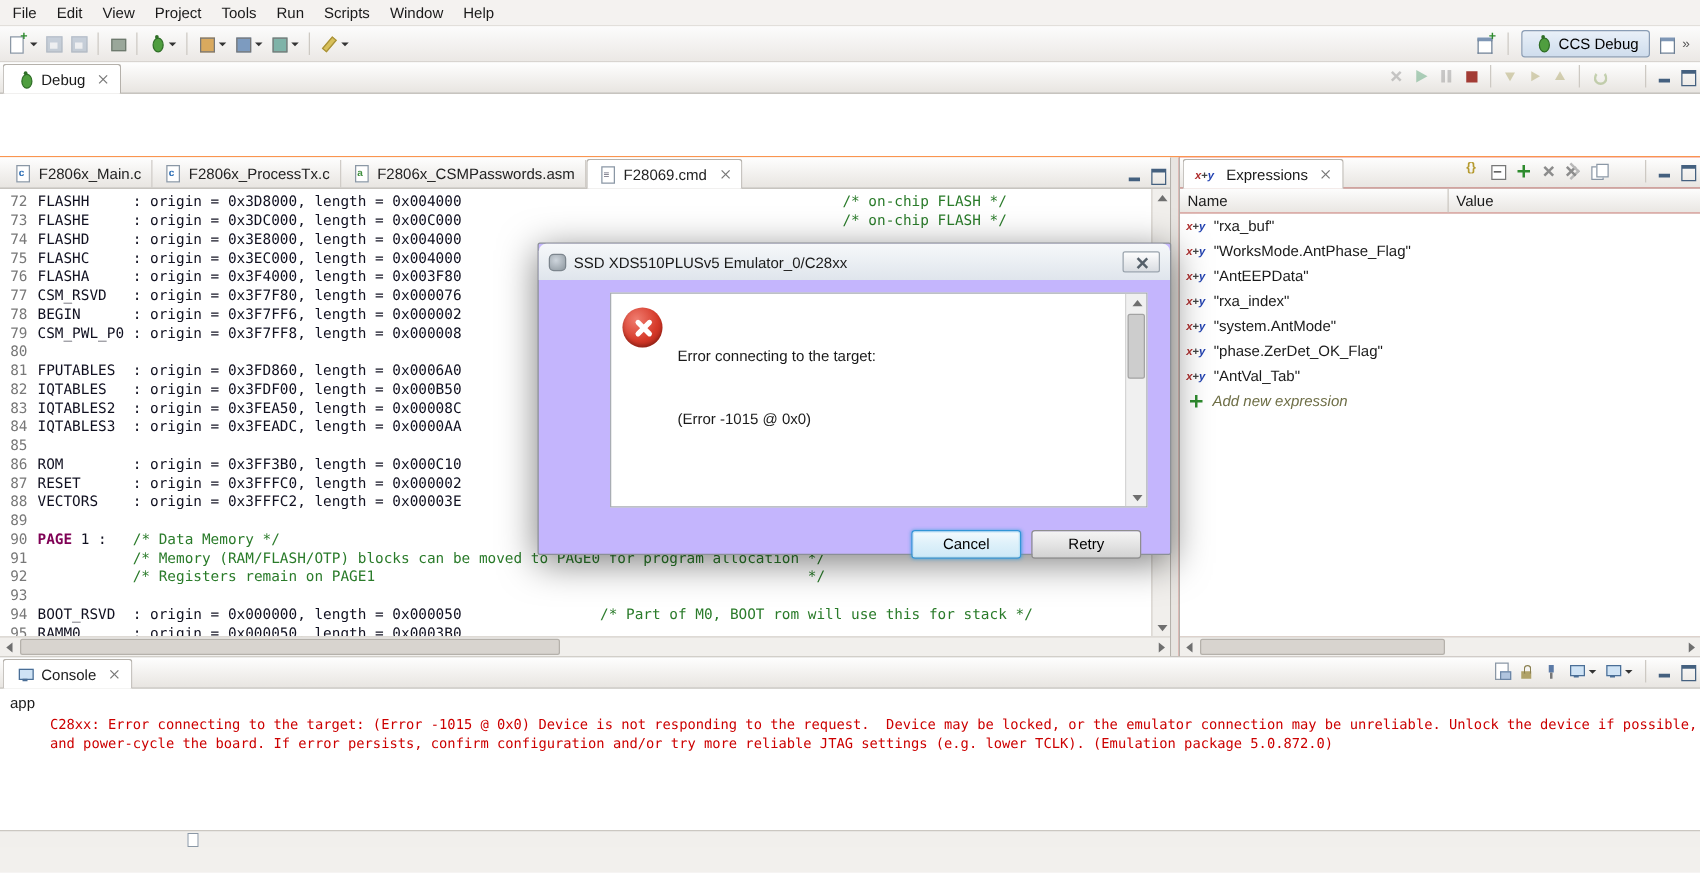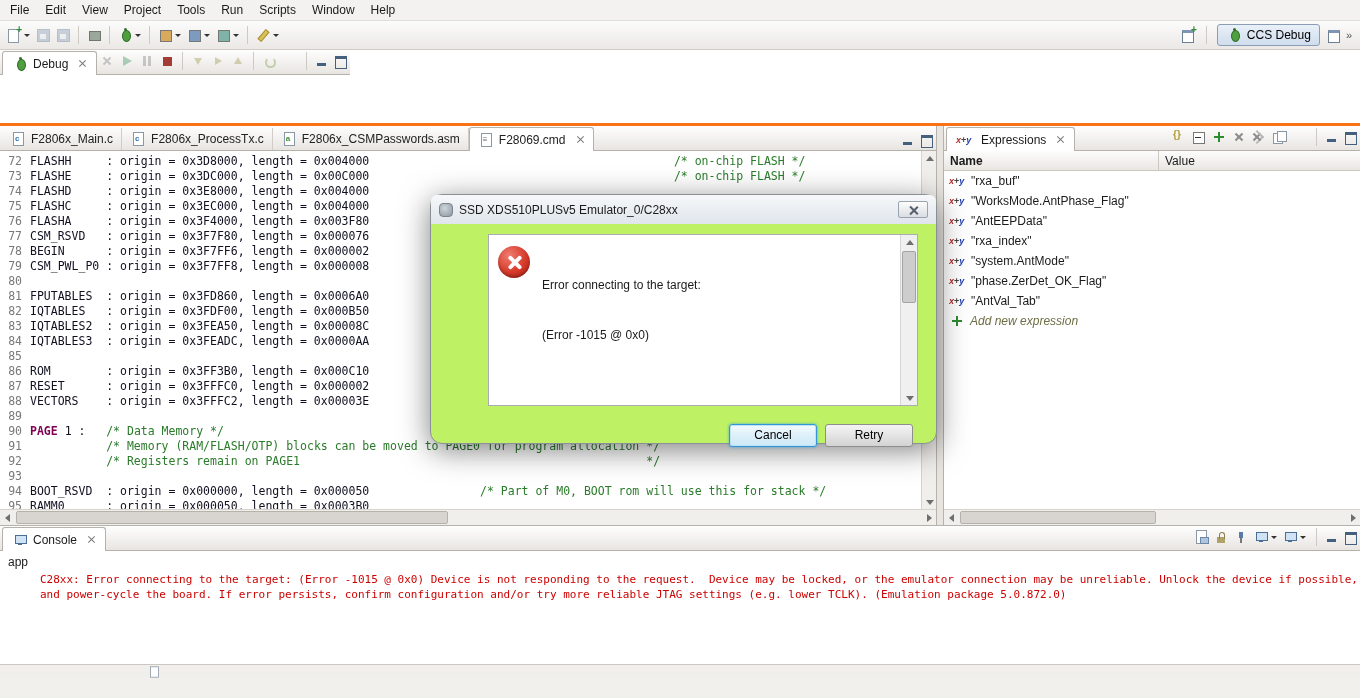--- a/index.html
+++ b/index.html
@@ -91,21 +91,21 @@
   .mini-x::before{transform:rotate(45deg);} .mini-x::after{transform:rotate(-45deg);}
 
   
   .viewbar{height:25px;flex:none;display:flex;align-items:flex-end;
     background:linear-gradient(#fefefe,#e8e5e1);border-bottom:1px solid #b5b1ab;padding:0 2px;}
   .vtab{display:inline-flex;align-items:center;gap:5px;height:24px;padding:0 9px;background:#fff;
     border:1px solid #b5b1ab;border-bottom:none;border-radius:3px 3px 0 0;margin-bottom:-1px;}
   .view-icons{margin-left:auto;display:flex;align-items:center;gap:2px;margin-bottom:2px;}
 
   
-  .debug-pane{height:76px;flex:none;background:#fff;display:flex;flex-direction:row;border-bottom:3px solid #f97316;}
+  .debug-pane{height:76px;flex:none;background:#fff;display:flex;flex-direction:column;border-bottom:1px solid #f97316;}
   .debug-content{flex:1;background:#fff;padding:5px 8px;}
   .ctx-row{display:flex;align-items:center;gap:7px;}
   .tree-arrow{width:0;height:0;border-left:6px solid #5a5a5a;border-top:4px solid transparent;border-bottom:4px solid transparent;}
 
   
   .main{height:399px;flex:none;display:flex;background:#e8e5e1;}
   .editor-pane{width:937px;flex:none;display:flex;flex-direction:column;background:#fff;border-right:1px solid #b5b1ab;}
   .sash{width:6px;flex:none;background:#e8e5e1;}
   .expr-pane{flex:1;display:flex;flex-direction:column;background:#ef4444;border-left:1px solid #b5b1ab;}
 
@@ -127,21 +127,21 @@
   .vthumb{position:absolute;left:1px;right:1px;top:120px;height:115px;background:#d8d4cf;border:1px solid #b5b1ab;border-radius:2px;}
   .hscroll{height:16px;flex:none;background:#f1efec;border-top:1px solid #d6d2cc;position:relative;}
   .harr{position:absolute;top:0;width:14px;height:15px;display:flex;align-items:center;justify-content:center;}
   .harr.left{left:0;} .harr.right{right:0;}
   .harr.left::before{content:"";border-right:5px solid #6f6f6f;border-top:4px solid transparent;border-bottom:4px solid transparent;}
   .harr.right::before{content:"";border-left:5px solid #6f6f6f;border-top:4px solid transparent;border-bottom:4px solid transparent;}
   .hthumb{position:absolute;top:1px;bottom:1px;background:#d8d4cf;border:1px solid #b5b1ab;border-radius:2px;}
 
   
   .expr-header{height:20px;flex:none;display:flex;background:linear-gradient(#fdfdfd,#e9e6e2);border-bottom:1px solid #cbc7c1;}
-  .expr-col-name{width:215px;flex:none;padding:3px 4px 0 6px;border-right:1px solid #cbc7c1;font-weight:bold;}
+  .expr-col-name{width:215px;flex:none;padding:3px 4px 0 6px;border-right:1px solid #cbc7c1;}
   .expr-col-value{flex:1;padding:3px 4px 0 6px;}
   .expr-body{flex:1;overflow:hidden;background:#fff;}
   .xrow{height:20px;display:flex;align-items:center;padding-left:5px;}
   .xname-cell{width:210px;flex:none;display:flex;align-items:center;}
   .xval-cell{flex:1;height:100%;}
   .xy-ic{width:20px;flex:none;font-size:9px;font-weight:bold;letter-spacing:0;}
   .xy-ic i{color:#b03030;font-style:italic;} .xy-ic b{color:#444;} .xy-ic em{color:#2040b0;font-style:italic;}
   .xname{margin-left:2px;}
   .add-label{font-style:italic;color:#6e6e46;margin-left:5px;}
 
@@ -149,22 +149,22 @@
   .console-pane{height:139px;flex:none;display:flex;flex-direction:column;background:#fff;border-top:1px solid #b5b1ab;}
   .console-body{flex:1;padding:3px 8px;overflow:hidden;background:#fff;}
   .console-proc{margin:1px 0 3px;}
   .console-msg{font-family:"DejaVu Sans Mono",monospace;font-size:11px;line-height:15px;
     color:var(--error_red,#cc0000);white-space:pre-wrap;word-break:break-word;width:1344px;margin-left:32px;}
 
   .statusbar{height:14px;flex:none;background:#f1efec;border-top:1px solid #cbc7c1;display:flex;align-items:center;}
   .status-ic{margin-left:146px;transform:scale(.8);}
 
   
-  .dialog{position:absolute;left:430px;top:194px;width:507px;height:250px;background:#bef264;
-    border:1px solid #8b9097;border-radius:12px;box-shadow:0 6px 30px rgba(0,0,0,.5);z-index:50;
+  .dialog{position:absolute;left:430px;top:194px;width:507px;height:250px;background:#c4b5fd;
+    border:1px solid #8b9097;border-radius:2px;box-shadow:0 6px 30px rgba(0,0,0,.5);z-index:50;
     display:flex;flex-direction:column;}
   .dlg-title{height:29px;flex:none;display:flex;align-items:center;gap:6px;padding:0 8px;
     border-radius:6px 6px 0 0;background:linear-gradient(#f6f8fa,#dfe5ec);}
   .dlg-ico{width:14px;height:14px;border-radius:4px;flex:none;border:1px solid #7c858d;
     background:radial-gradient(circle at 40% 35%,#cfd6dd,#8d979f);}
   .dlg-close{margin-left:auto;width:30px;height:17px;border:1px solid #9aa4ad;border-radius:2px;position:relative;
     background:linear-gradient(#fdfdfd,#d9dde2);}
   .dlg-close::before,.dlg-close::after{content:"";position:absolute;left:14px;top:3px;width:1.5px;height:11px;background:#55606a;}
   .dlg-close::before{transform:rotate(45deg);} .dlg-close::after{transform:rotate(-45deg);}
   .dlg-body{flex:1;padding:10px 18px 0;}

